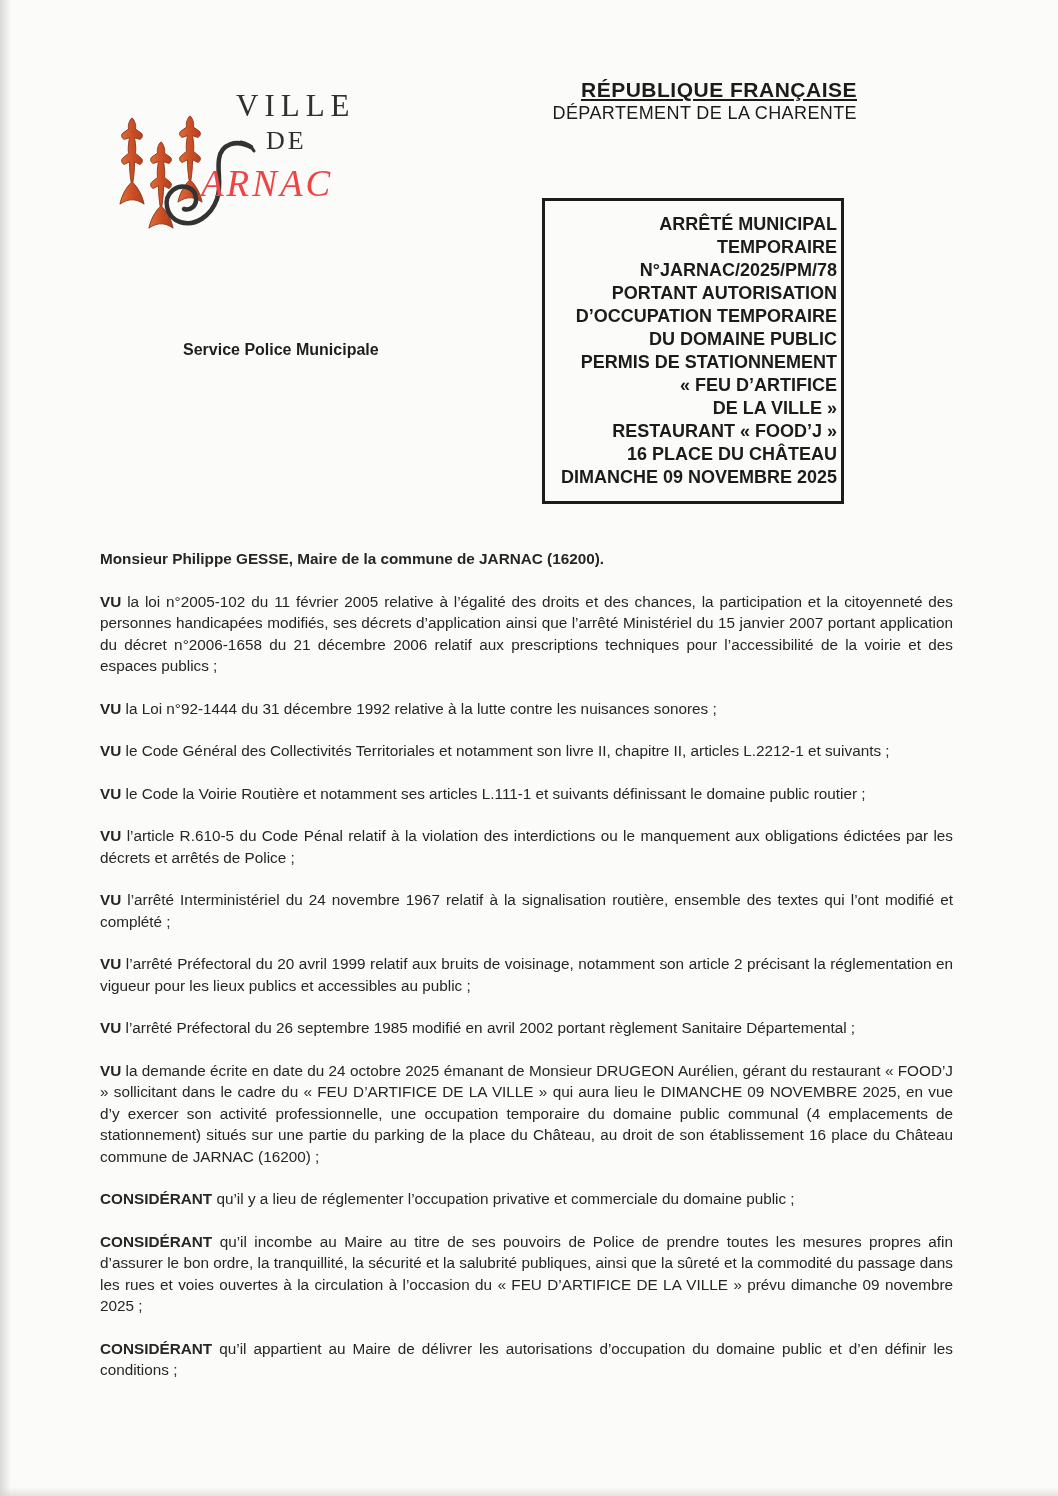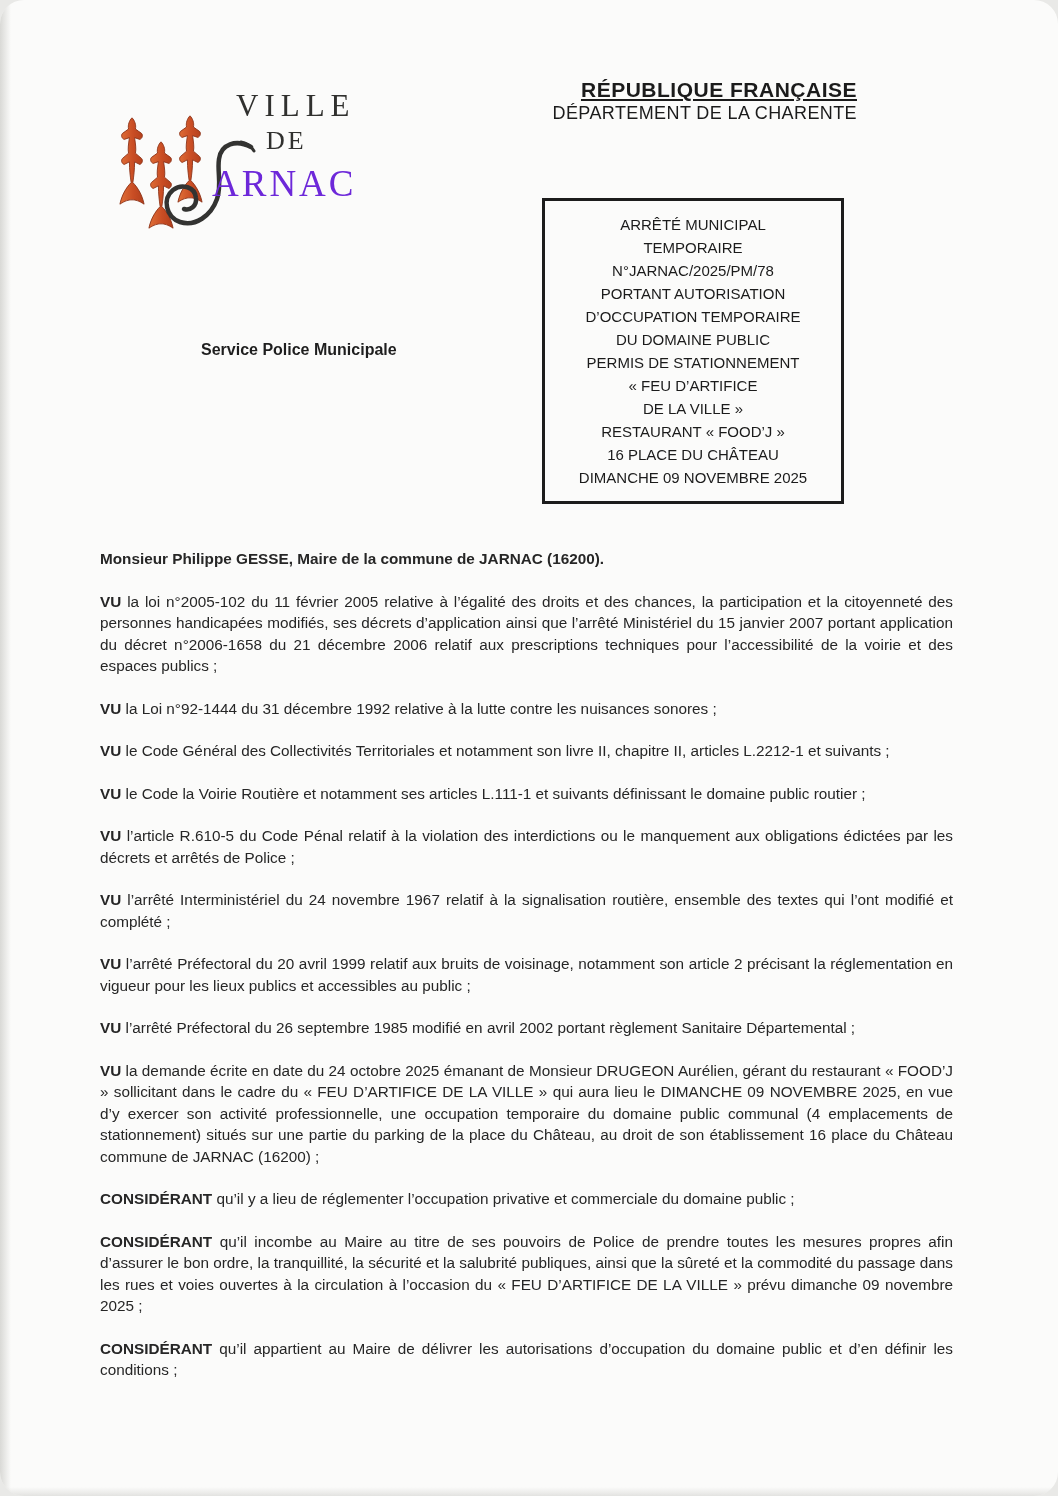--- a/index.html
+++ b/index.html
@@ -1,51 +1,50 @@
 <!DOCTYPE html>
 <html lang="fr"><head>
 <meta charset="utf-8">
 <style>
   html,body{margin:0;padding:0;background:#e9e9e7;}
   .page{
     position:relative;width:1058px;height:1496px;margin:0 auto;
     background:#fbfbfa;color:#222;
     font-family:"Liberation Sans",sans-serif;
     overflow:hidden;
-    border-radius:24px;
   }
   .edge-left{position:absolute;left:0;top:0;bottom:0;width:11px;
     background:linear-gradient(90deg,#d9d9d6 0%,rgba(251,251,250,0) 100%);}
   .edge-bottom{position:absolute;left:0;right:0;bottom:0;height:9px;opacity:.55;
     background:linear-gradient(0deg,#cfcfcc 0%,rgba(251,251,250,0) 100%);}
 
   
   .logo{position:absolute;left:100px;top:88px;width:310px;height:170px;}
   .fish{position:absolute;}
   .logo-ville{position:absolute;left:136px;top:0px;
     font-family:"Liberation Serif",serif;font-size:31px;letter-spacing:6px;color:#30302e;}
   .logo-de{position:absolute;left:166px;top:38px;
     font-family:"Liberation Serif",serif;font-size:26px;letter-spacing:3px;color:#30302e;}
-  .logo-arnac{position:absolute;left:112px;top:74px;
-    font-family:"Liberation Serif",serif;font-size:37px;letter-spacing:3px;color:#6d28d9;}
+  .logo-arnac{position:absolute;left:101px;top:74px;
+    font-family:"Liberation Serif",serif;font-size:37px;letter-spacing:3px;color:#ef4444;font-style:italic;}
   .logo-j{position:absolute;left:58px;top:50px;}
 
-  .service{position:absolute;left:201px;top:341px;font-size:16px;font-weight:bold;color:#1e1e1e;}
+  .service{position:absolute;left:183px;top:341px;font-size:16px;font-weight:bold;color:#1e1e1e;}
 
   
   .header-right{position:absolute;left:505px;top:78px;width:352px;text-align:right;color:#1b1b1b;}
   .republique{font-size:21px;font-weight:bold;text-decoration:underline;letter-spacing:.5px;}
   .departement{font-size:18px;margin-top:1px;letter-spacing:.4px;}
   .commune{font-size:16px;margin-top:12px;text-decoration:underline;letter-spacing:.4px;}
 
   
   .title-box{
     position:absolute;left:542px;top:198px;width:288px;
     border:3px solid #1c1c1c;padding:12px 4px;
-    text-align:center;font-weight:normal;font-size:15px;line-height:23px;color:#1b1b1b;
+    text-align:right;font-weight:bold;font-size:18px;line-height:23px;color:#1b1b1b;
   }
 
   
   .doc-body{position:absolute;left:100px;top:548px;width:858px;
     font-size:15.3px;line-height:21.5px;text-align:justify;color:#262626;}
   .doc-body p{margin:0 5px 21px 0;}
   .intro{font-weight:bold;}
   .lead{font-weight:bold;}
 
   .page-footer{position:absolute;left:0;right:0;top:1525px;text-align:right;

